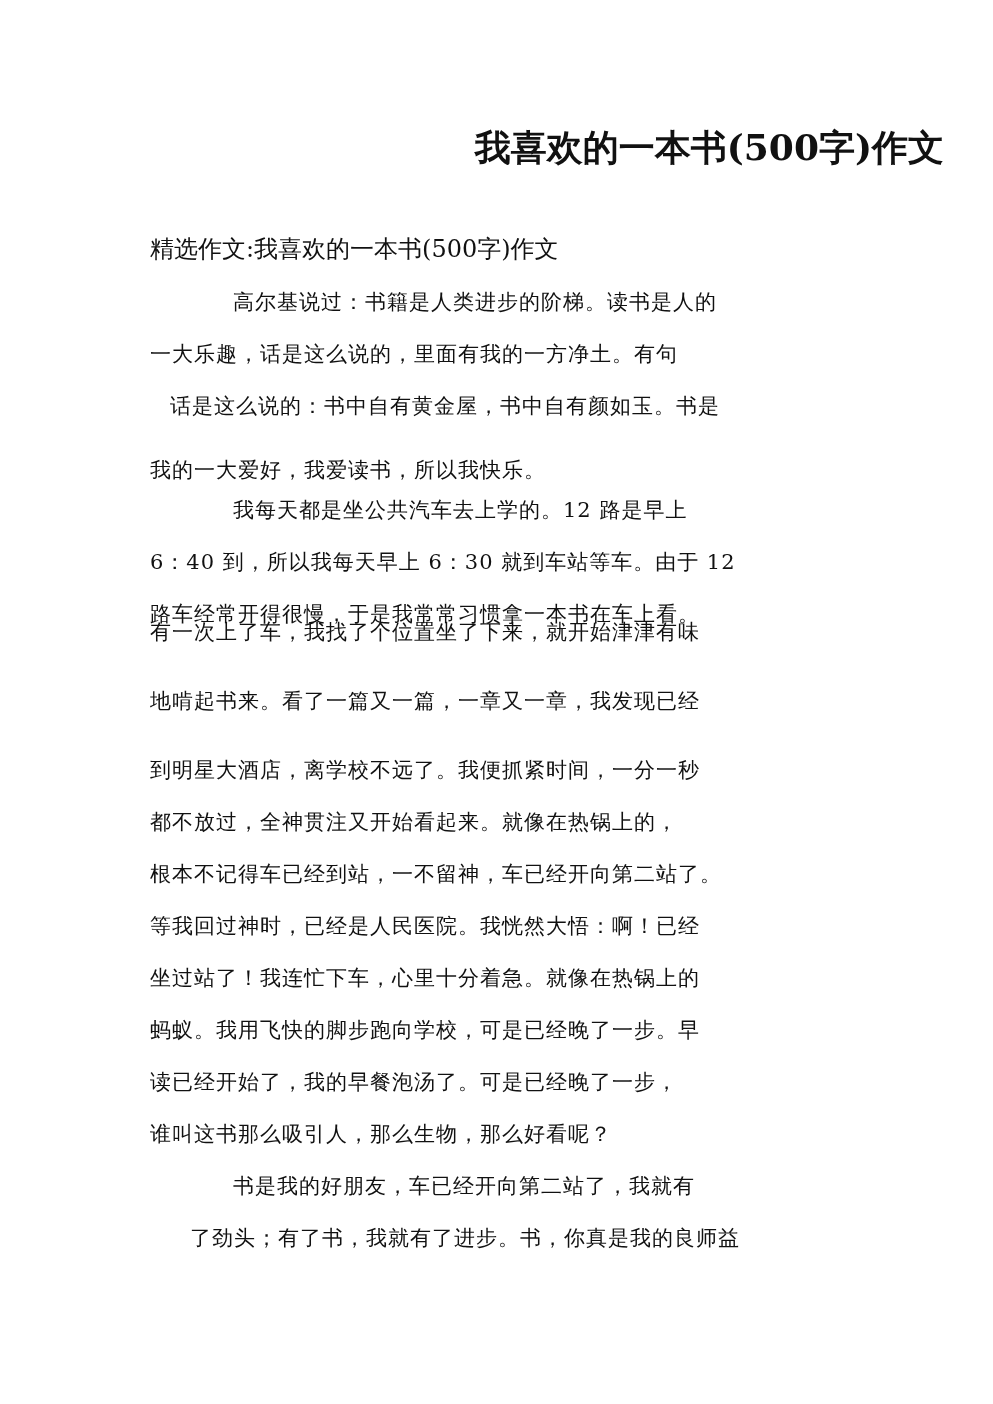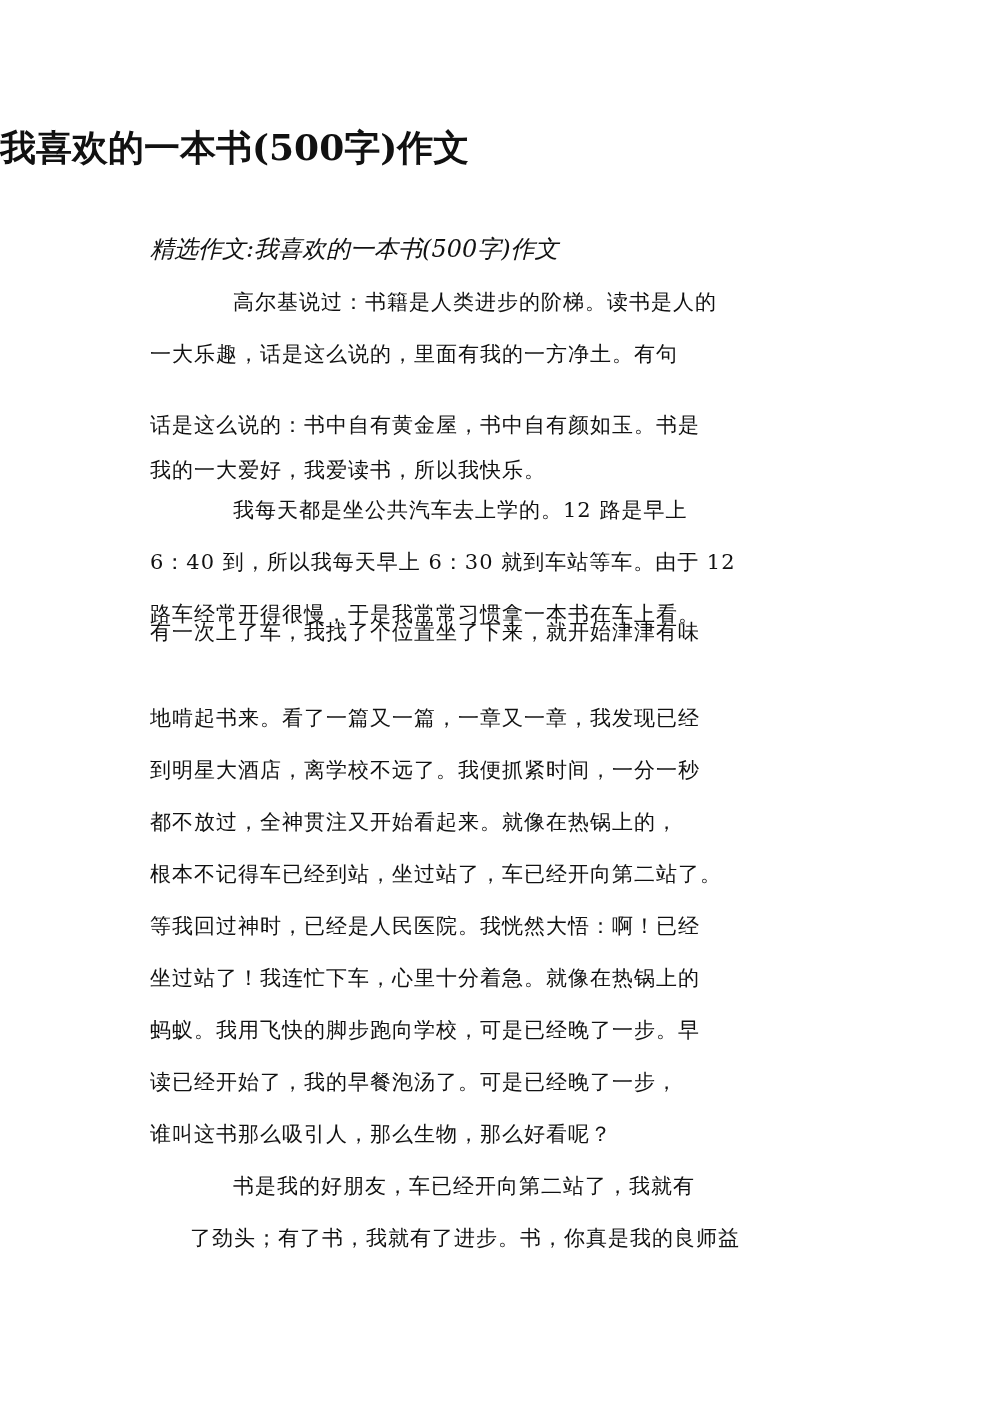--- a/index.html
+++ b/index.html
@@ -20,35 +20,34 @@
       left: 0;
       top: 0;
       width: 993px;
       height: 1404px;
     }
     .title {
       position: absolute;
       top: 122px;
       left: 0;
       width: 944px;
-      text-align: left;
+      text-align: right;
       font-size: 36px;
       font-weight: bold;
       line-height: 50px;
       letter-spacing: 0px;
       font-family: "DejaVu Serif", "Liberation Serif", serif;
     }
     .subtitle {
       position: absolute;
       top: 232px;
       left: 150px;
       font-size: 24px;
       line-height: 34px;
       white-space: nowrap;
-      font-style: italic;
     }
     .line {
       position: absolute;
       left: 150px;
       font-size: 21px;
       line-height: 34px;
       white-space: nowrap;
       letter-spacing: 1px;
     }
     .line.indent {
@@ -57,31 +56,31 @@
   </style>
 </head>
 <body>
 
 <div class="page">
   <div class="title">我喜欢的一本书(500字)作文</div>
   <div class="subtitle">精选作文:我喜欢的一本书(500字)作文</div>
 
   <div class="line indent" style="top:285px;">高尔基说过：书籍是人类进步的阶梯。读书是人的</div>
   <div class="line" style="top:337px;">一大乐趣，话是这么说的，里面有我的一方净土。有句</div>
-  <div class="line" style="top:408px;">话是这么说的：书中自有黄金屋，书中自有颜如玉。书是</div>
+  <div class="line" style="top:389px;margin-left:20px;">话是这么说的：书中自有黄金屋，书中自有颜如玉。书是</div>
   <div class="line" style="top:441px;margin-top:12px;">我的一大爱好，我爱读书，所以我快乐。</div>
 
   <div class="line indent" style="top:493px;">我每天都是坐公共汽车去上学的。12 路是早上</div>
   <div class="line" style="top:545px;">6：40 到，所以我每天早上 6：30 就到车站等车。由于 12</div>
   <div class="line" style="top:597px;">路车经常开得很慢，于是我常常习惯拿一本书在车上看。</div>
   <div class="line" style="top:615px;">有一次上了车，我找了个位置坐了下来，就开始津津有味</div>
-  <div class="line" style="top:701px;">地啃起书来。看了一篇又一篇，一章又一章，我发现已经</div>
+  <div class="line" style="top:684px;">地啃起书来。看了一篇又一篇，一章又一章，我发现已经</div>
   <div class="line" style="top:753px;">到明星大酒店，离学校不远了。我便抓紧时间，一分一秒</div>
   <div class="line" style="top:805px;">都不放过，全神贯注又开始看起来。就像在热锅上的，</div>
-  <div class="line" style="top:857px;">根本不记得车已经到站，坐过站了，车已经开向第二站了。</div>
+  <div class="line" style="top:857px;">根本不记得车已经到站，一不留神，车已经开向第二站了。</div>
   <div class="line" style="top:909px;">等我回过神时，已经是人民医院。我恍然大悟：啊！已经</div>
   <div class="line" style="top:961px;">坐过站了！我连忙下车，心里十分着急。就像在热锅上的</div>
   <div class="line" style="top:1013px;">蚂蚁。我用飞快的脚步跑向学校，可是已经晚了一步。早</div>
   <div class="line" style="top:1065px;">读已经开始了，我的早餐泡汤了。可是已经晚了一步，</div>
   <div class="line" style="top:1117px;">谁叫这书那么吸引人，那么生物，那么好看呢？</div>
 
   <div class="line indent" style="top:1169px;">书是我的好朋友，车已经开向第二站了，我就有</div>
   <div class="line" style="top:1221px;margin-left:40px;">了劲头；有了书，我就有了进步。书，你真是我的良师益</div>
 </div>
 

